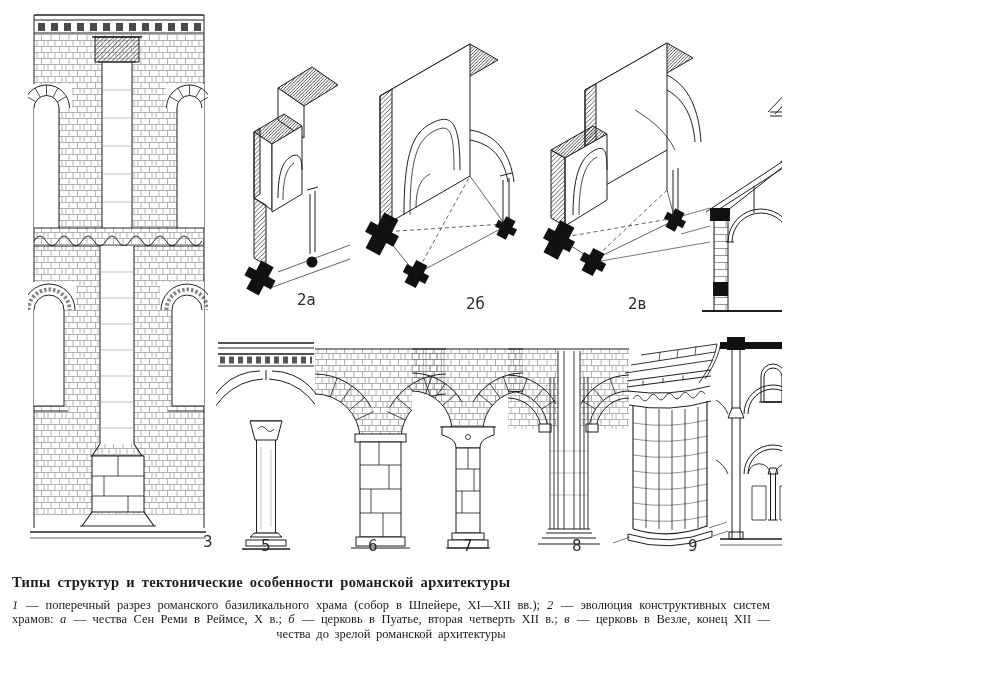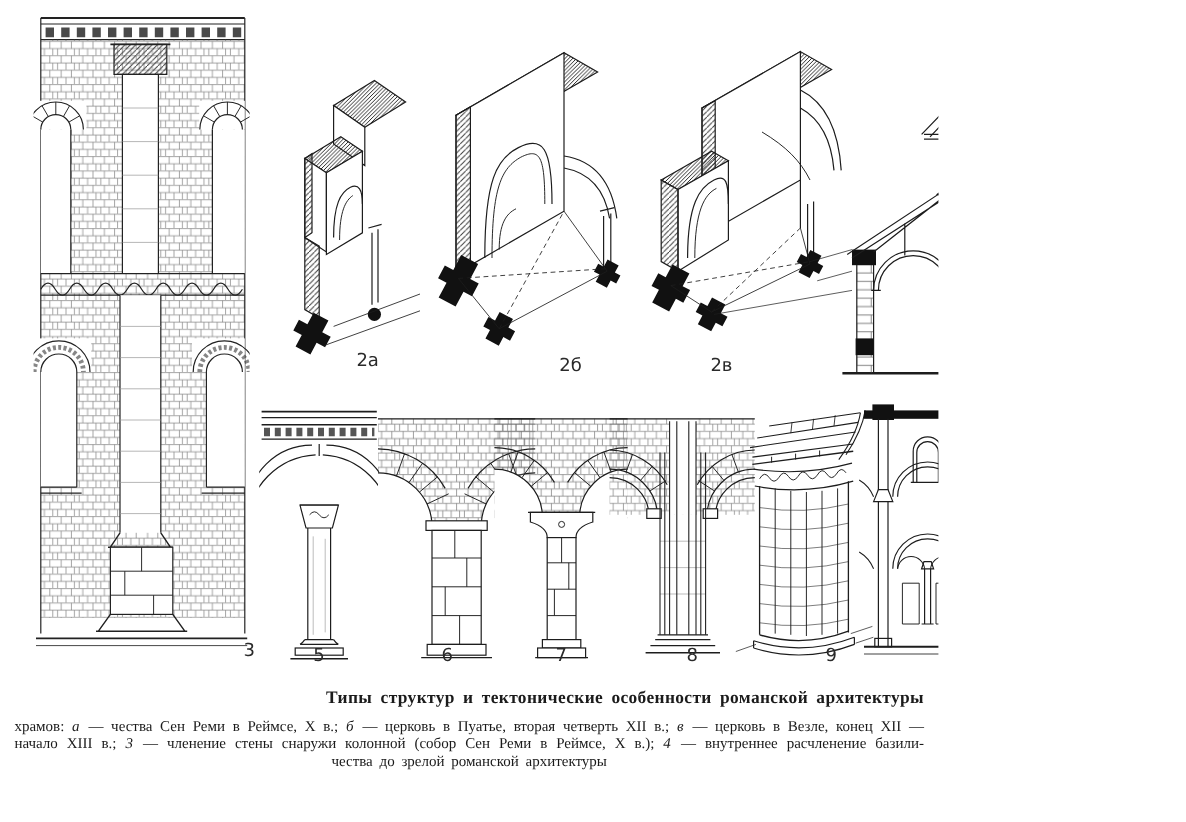--- a/index.html
+++ b/index.html
@@ -2,21 +2,21 @@
 <html><head>
 <meta charset="utf-8">
 <style>
   html,body{margin:0;padding:0;background:#ffffff;}
   .page{position:relative;width:782px;height:685px;background:#ffffff;overflow:hidden;
         font-family:"Liberation Serif",serif;color:#1b1b1b;}
   .fig{position:absolute;}
   .fig-label{position:absolute;font-family:"DejaVu Sans",sans-serif;font-size:15px;color:#2a2a2a;}
   .fig-label.faint{font-size:10px;opacity:.55;}
   .caption{position:absolute;left:12px;right:12px;top:574px;}
-  .cap-title{text-align:right;font-weight:bold;font-size:14.5px;letter-spacing:.3px;word-spacing:3px;margin-bottom:7px;}
+  .cap-title{text-align:left;font-weight:bold;font-size:14.5px;letter-spacing:.3px;word-spacing:3px;margin-bottom:7px;}
   .cap-line{font-size:12.5px;line-height:14.3px;word-spacing:2.5px;text-align:justify;text-align-last:justify;}
   .cap-line.center{text-align-last:center;}
   .cap-line i{font-style:italic;padding-right:1px;}
   svg{display:block;}
 </style>
 </head>
 <body>
 
 <div class="page">
 
@@ -341,32 +341,32 @@
         <path d="M182 140 A11.3 11.3 0 0 1 204.5 140 M209.5 140 A11.3 11.3 0 0 1 232 140" stroke-width=".9"></path>
         <path d="M186 152 H200 V186 H186 Z M214 152 H228 V186 H214 Z" stroke-width=".8"></path>
       </g>
       <path d="M6 205 H266" stroke-width="1.6"></path>
         <path d="M6 211 H266" stroke-width=".7"></path>
     </g>
   </svg>
 
   <div class="fig-label" style="left:297px;top:291px">2а</div>
   <div class="fig-label" style="left:466px;top:295px">2б</div>
-  <div class="fig-label" style="left:592px;top:295px">2в</div>
+  <div class="fig-label" style="left:628px;top:295px">2в</div>
   <div class="fig-label faint" style="left:941px;top:303px">1</div>
   <div class="fig-label" style="left:203px;top:533px">3</div>
   <div class="fig-label" style="left:261px;top:537px">5</div>
   <div class="fig-label" style="left:368px;top:537px">6</div>
   <div class="fig-label" style="left:463px;top:537px">7</div>
   <div class="fig-label" style="left:572px;top:537px">8</div>
   <div class="fig-label" style="left:688px;top:537px">9</div>
   <div class="fig-label" style="left:948px;top:537px">4</div>
 
   <div class="caption">
     <div class="cap-title">Типы структур и тектонические особенности романской архитектуры</div>
     <div>
+        <div class="cap-line"><i>1</i><span> — поперечный разрез романского базиликального храма (собор в Шпейере, XI—XII вв.); </span><i>2</i><span> — эволюция конструктивных систем</span></div>
         <div class="cap-line"><span>храмов: </span><i>а</i><span> — чества Сен Реми в Реймсе, X в.; </span><i>б</i><span> — церковь в Пуатье, вторая четверть XII в.; </span><i>в</i><span> — церковь в Везле, конец XII —</span></div>
-        <div class="cap-line"><span>начало XIII в.; </span><i>3</i><span> — членение стены снаружи колонной (собор Сен Реми в Реймсе, X в.); </span><i>4</i><span> — внутреннее расчленение базили-</span></div>
         <div class="cap-line center"><span>чества до зрелой романской архитектуры</span></div>
       </div>
   </div>
 
 </div>
 
 </body></html>

